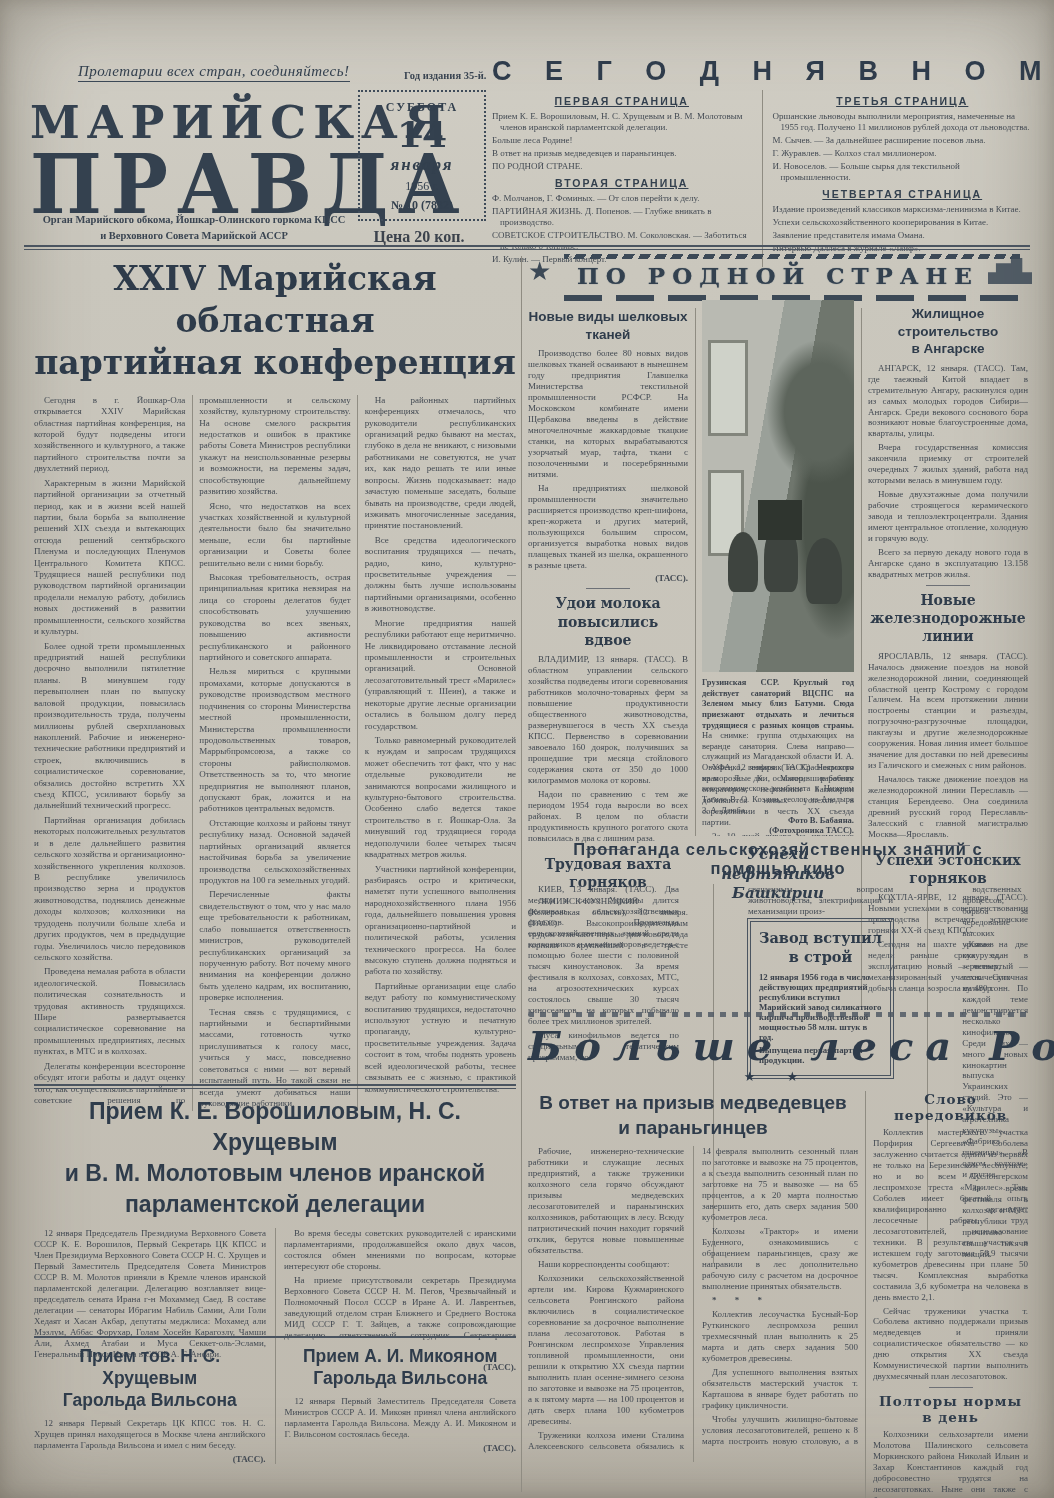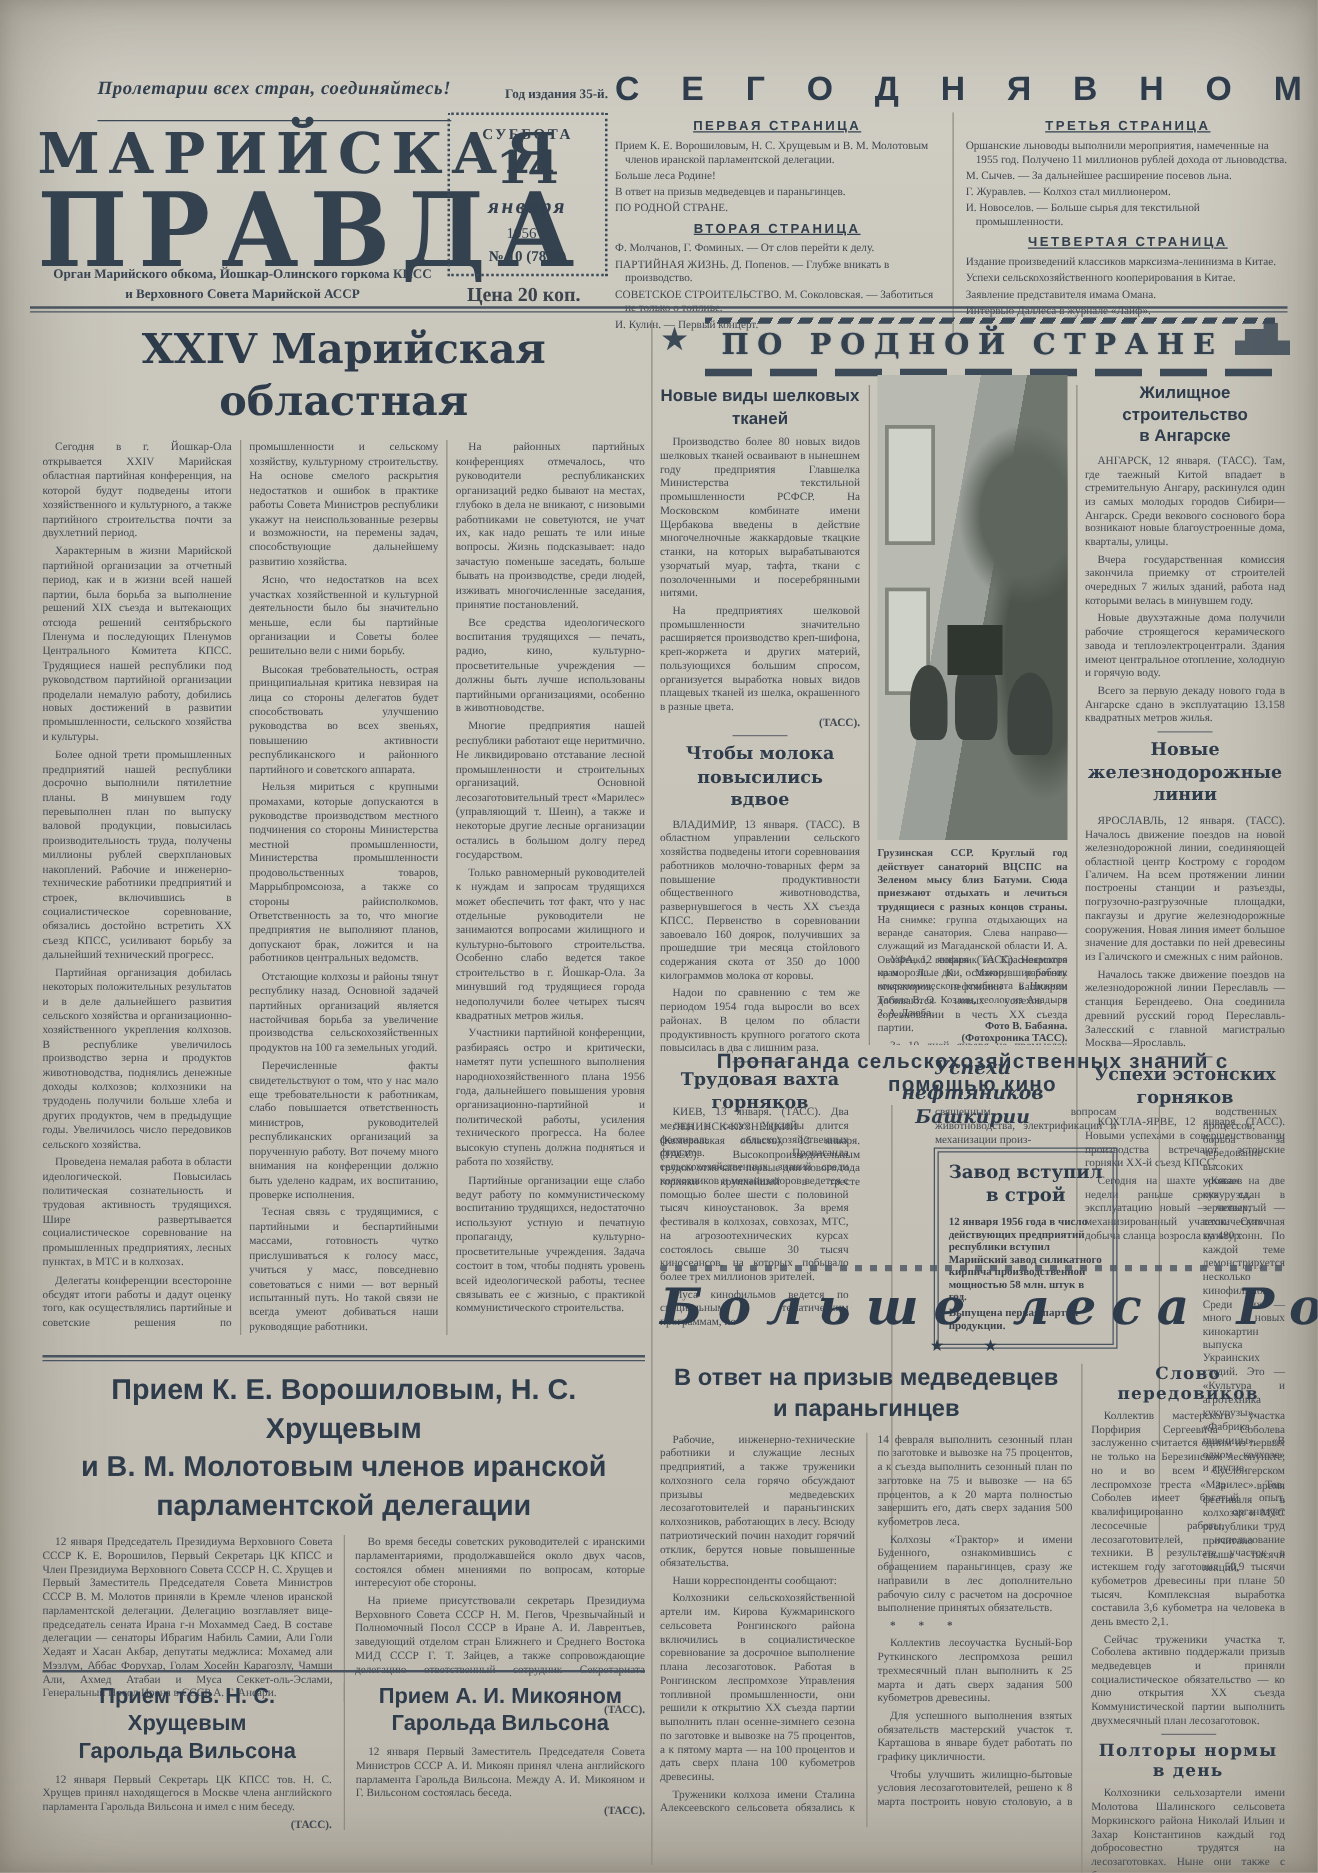--- a/index.html
+++ b/index.html
@@ -17,22 +17,22 @@
   }
   .abs{position:absolute;}
   p{margin:0 0 3px 0;}
   .body-text p{text-indent:10px;text-align:justify;line-height:1.22;}
   .body-text{font-size:9px;color:#434a53;}
   .tass{text-align:right;font-weight:bold;text-indent:0 !important;}
   .sep{width:44px;border-top:1px solid #6d7076;margin:5px auto 5px auto;height:0;}
   .dline{border-top:2px solid #4a5460;border-bottom:1px solid #4a5460;height:2px;}
   .vrule{width:0;border-left:1px solid #8f8c82;}
   
-  .slogan{font-style:italic;font-weight:bold;font-size:15px;letter-spacing:.5px;
-    border-bottom:1px solid #3b4856;padding-bottom:17px;color:#33404e;}
+  .slogan{font-style:italic;font-weight:normal;font-size:15px;letter-spacing:.5px;
+    border-bottom:1px solid #3b4856;padding-bottom:2px;color:#33404e;}
   .mast-title1{font-family:"DejaVu Serif",serif;font-weight:bold;font-size:45px;
     letter-spacing:7px;color:#34414f;text-align:center;}
   .mast-title2{font-family:"DejaVu Serif",serif;font-weight:bold;font-size:76px;
     letter-spacing:9px;color:#34414f;text-align:center;line-height:.95;transform:scaleY(1.08);}
   .organ{font-size:10.5px;font-weight:bold;text-align:center;line-height:1.5;color:#3a4552;}
   .yearline{font-size:10.5px;font-weight:bold;color:#3a4552;}
   .datebox{border:2px dotted #3e4b59;text-align:center;padding:8px 4px 6px 4px;color:#33404e;}
   .datebox .dow{font-size:12px;font-weight:bold;letter-spacing:2px;}
   .datebox .dnum{font-size:36px;font-weight:bold;font-family:"DejaVu Serif",serif;line-height:1.1;}
   .datebox .mon{font-size:17px;font-weight:bold;font-style:italic;letter-spacing:2px;}
@@ -170,20 +170,21 @@
     </div>
   </div>
 
   <div class="abs dline" style="left:24px;top:245px;width:1006px;"></div>
 
   <div class="abs vrule" style="left:521px;top:256px;height:1236px;"></div>
 
   <div class="abs" style="left:34px;top:258px;width:482px;">
     <div class="lead-h">
       <div>XXIV Марийская областная</div>
+      <div>партийная конференция</div>
     </div>
     <div class="lead-cols body-text" style="margin-top:10px;">
         <p>Сегодня в г. Йошкар-Ола открывается XXIV Марийская областная партийная конференция, на которой будут подведены итоги хозяйственного и культурного, а также партийного строительства почти за двухлетний период.</p>
         <p>Характерным в жизни Марийской партийной организации за отчетный период, как и в жизни всей нашей партии, была борьба за выполнение решений XIX съезда и вытекающих отсюда решений сентябрьского Пленума и последующих Пленумов Центрального Комитета КПСС. Трудящиеся нашей республики под руководством партийной организации проделали немалую работу, добились новых достижений в развитии промышленности, сельского хозяйства и культуры.</p>
         <p>Более одной трети промышленных предприятий нашей республики досрочно выполнили пятилетние планы. В минувшем году перевыполнен план по выпуску валовой продукции, повысилась производительность труда, получены миллионы рублей сверхплановых накоплений. Рабочие и инженерно-технические работники предприятий и строек, включившись в социалистическое соревнование, обязались достойно встретить XX съезд КПСС, усиливают борьбу за дальнейший технический прогресс.</p>
         <p>Партийная организация добилась некоторых положительных результатов и в деле дальнейшего развития сельского хозяйства и организационно-хозяйственного укрепления колхозов. В республике увеличилось производство зерна и продуктов животноводства, поднялись денежные доходы колхозов; колхозники на трудодень получили больше хлеба и других продуктов, чем в предыдущие годы. Увеличилось число передовиков сельского хозяйства.</p>
         <p>Проведена немалая работа в области идеологической. Повысилась политическая сознательность и трудовая активность трудящихся. Шире развертывается социалистическое соревнование на промышленных предприятиях, лесных пунктах, в МТС и в колхозах.</p>
         <p>Делегаты конференции всесторонне обсудят итоги работы и дадут оценку того, как осуществлялись партийные и советские решения по промышленности и сельскому хозяйству, культурному строительству. На основе смелого раскрытия недостатков и ошибок в практике работы Совета Министров республики укажут на неиспользованные резервы и возможности, на перемены задач, способствующие дальнейшему развитию хозяйства.</p>
         <p>Ясно, что недостатков на всех участках хозяйственной и культурной деятельности было бы значительно меньше, если бы партийные организации и Советы более решительно вели с ними борьбу.</p>
         <p>Высокая требовательность, острая принципиальная критика невзирая на лица со стороны делегатов будет способствовать улучшению руководства во всех звеньях, повышению активности республиканского и районного партийного и советского аппарата.</p>
@@ -258,21 +259,21 @@
       <div>Новые виды шелковых</div>
       <div>тканей</div>
     </div>
     <div class="body-text">
         <p>Производство более 80 новых видов шелковых тканей осваивают в нынешнем году предприятия Главшелка Министерства текстильной промышленности РСФСР. На Московском комбинате имени Щербакова введены в действие многочелночные жаккардовые ткацкие станки, на которых вырабатываются узорчатый муар, тафта, ткани с позолоченными и посеребрянными нитями.</p>
         <p>На предприятиях шелковой промышленности значительно расширяется производство креп-шифона, креп-жоржета и других материй, пользующихся большим спросом, организуется выработка новых видов плащевых тканей из шелка, окрашенного в разные цвета.</p>
       </div>
     <div class="body-text tass">(ТАСС).</div>
     <div class="sep"></div>
     <div class="art-h serif">
-      <div>Чтобы молока повысились</div>
+      <div>Удои молока повысились</div>
       <div>вдвое</div>
     </div>
     <div class="body-text">
         <p>ВЛАДИМИР, 13 января. (ТАСС). В областном управлении сельского хозяйства подведены итоги соревнования работников молочно-товарных ферм за повышение продуктивности общественного животноводства, развернувшегося в честь XX съезда КПСС. Первенство в соревновании завоевало 160 доярок, получивших за прошедшие три месяца стойлового содержания скота от 350 до 1000 килограммов молока от коровы.</p>
         <p>Надои по сравнению с тем же периодом 1954 года выросли во всех районах. В целом по области продуктивность крупного рогатого скота повысилась в два с лишним раза.</p>
       </div>
     <div class="sep"></div>
     <div class="art-h serif">Трудовая вахта горняков</div>
     <div class="body-text" style="height:56px;overflow:hidden;">
         <p>ЛЕНИНСК-КУЗНЕЦКИЙ (Кемеровская область), 13 января. (ТАСС). Высокопроизводительным трудом отмечают первые дни нового года горняки крупнейшей в тресте «Ленинуголь» шахты имени Кирова. Работая все время с опережением графика, предприятие выдает на-гора на 285 тонн угля больше, чем в декабре прошлого года.</p>

